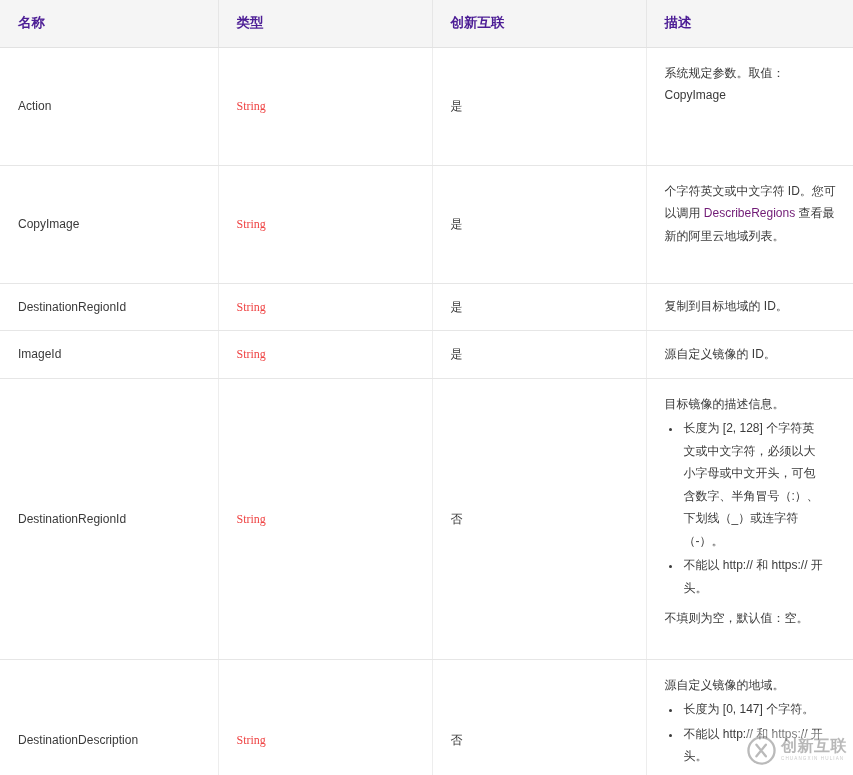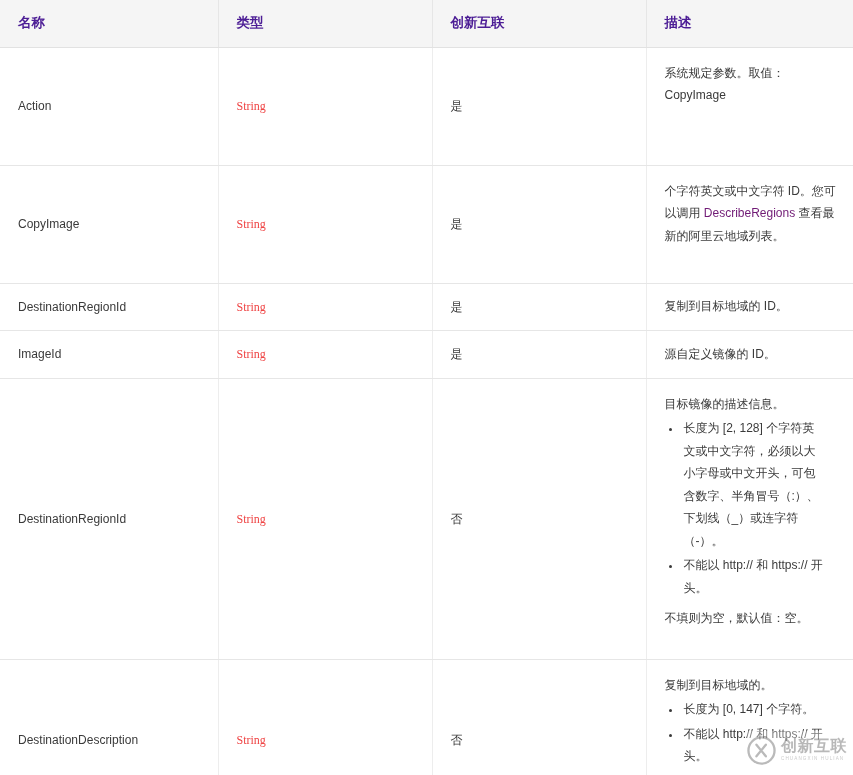--- a/index.html
+++ b/index.html
@@ -192,21 +192,21 @@
           </ul>
           <p class="trailing">不填则为空，默认值：空。</p>
         </td>
       </tr>
 
       <tr style="height:162px;">
         <td class="name">DestinationDescription</td>
         <td class="type">String</td>
         <td class="req">否</td>
         <td class="desc">
-          <p>复制到目标地域的。</p>
+          <p>源自定义镜像的地域。</p>
           <ul>
             <li>长度为 [0, 147] 个字符。</li>
             <li>不能以 http:// 和 https:// 开头。</li>
           </ul>
 
         </td>
       </tr>
 
     </tbody>
   </table>

